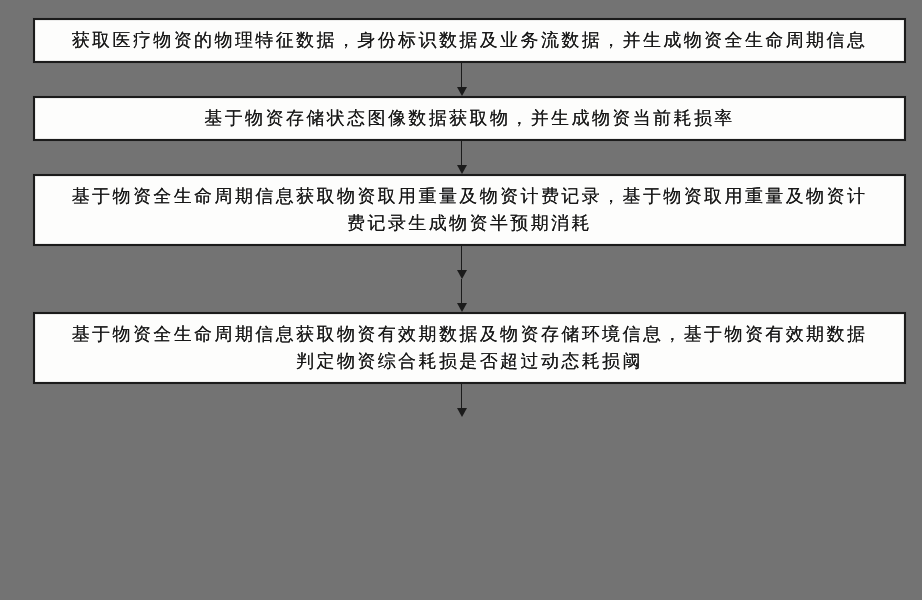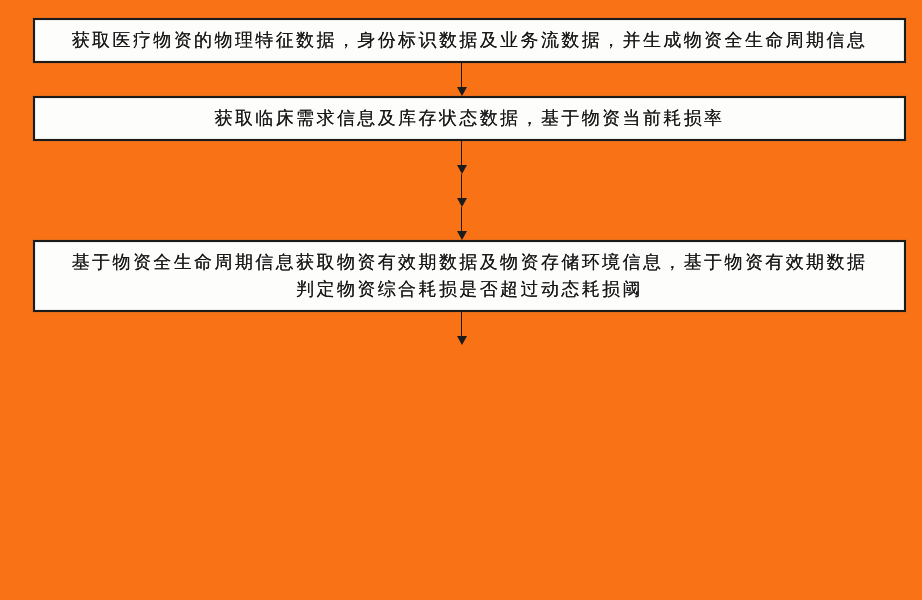--- a/index.html
+++ b/index.html
@@ -5,21 +5,21 @@
   * { margin: 0; padding: 0; box-sizing: border-box; }
   html, body {
     width: 922px; height: 600px;
     background: #ffffff;
     font-family: "Liberation Serif", "DejaVu Serif", serif;
     overflow: hidden;
   }
   .page {
     position: relative;
     width: 922px; height: 600px;
-    background: #f97316;
+    background: #737373;
   }
   .flow {
     position: absolute;
     left: 33px; top: 18px;
     width: 873px;
     display: flex;
     flex-direction: column;
     align-items: stretch;
   }
   .step-box {
@@ -83,31 +83,37 @@
 
     <div class="arrow">
       <div class="stack">
         <div class="shaft"></div>
         <div class="head"></div>
       </div>
     </div>
 
     <div class="step step-2">
       <div class="step-box">
-        <span class="step-text">获取临床需求信息及库存状态数据，基于物资当前耗损率</span>
+        <span class="step-text">基于物资存储状态图像数据获取物，并生成物资当前耗损率</span>
       </div>
     </div>
 
     <div class="arrow">
       <div class="stack">
         <div class="shaft"></div>
         <div class="head"></div>
       </div>
     </div>
 
+    <div class="step step-3">
+      <div class="step-box">
+        <span class="step-text">基于物资全生命周期信息获取物资取用重量及物资计费记录，基于物资取用重量及物资计
+费记录生成物资半预期消耗</span>
+      </div>
+    </div>
 
     <div class="arrow">
       <div class="stack">
         <div class="shaft"></div>
         <div class="head"></div>
       </div>
     </div>
 
 
     <div class="arrow">

